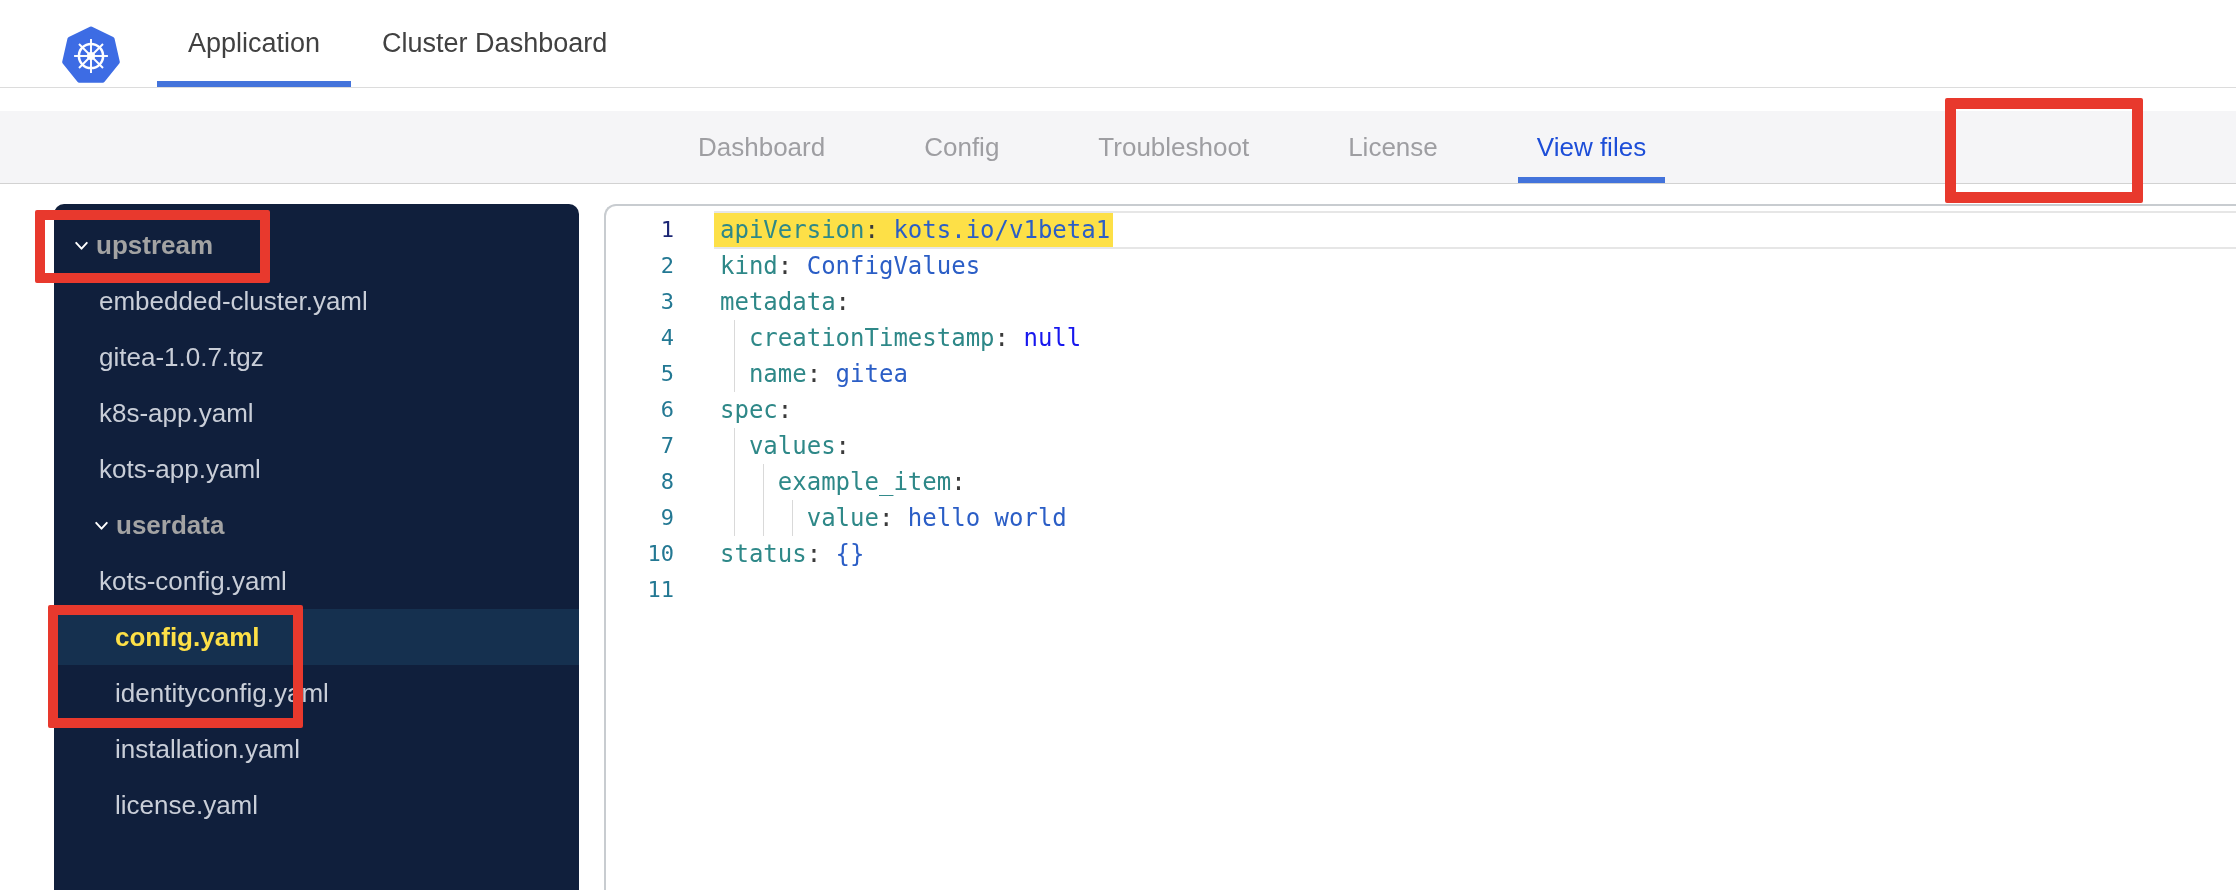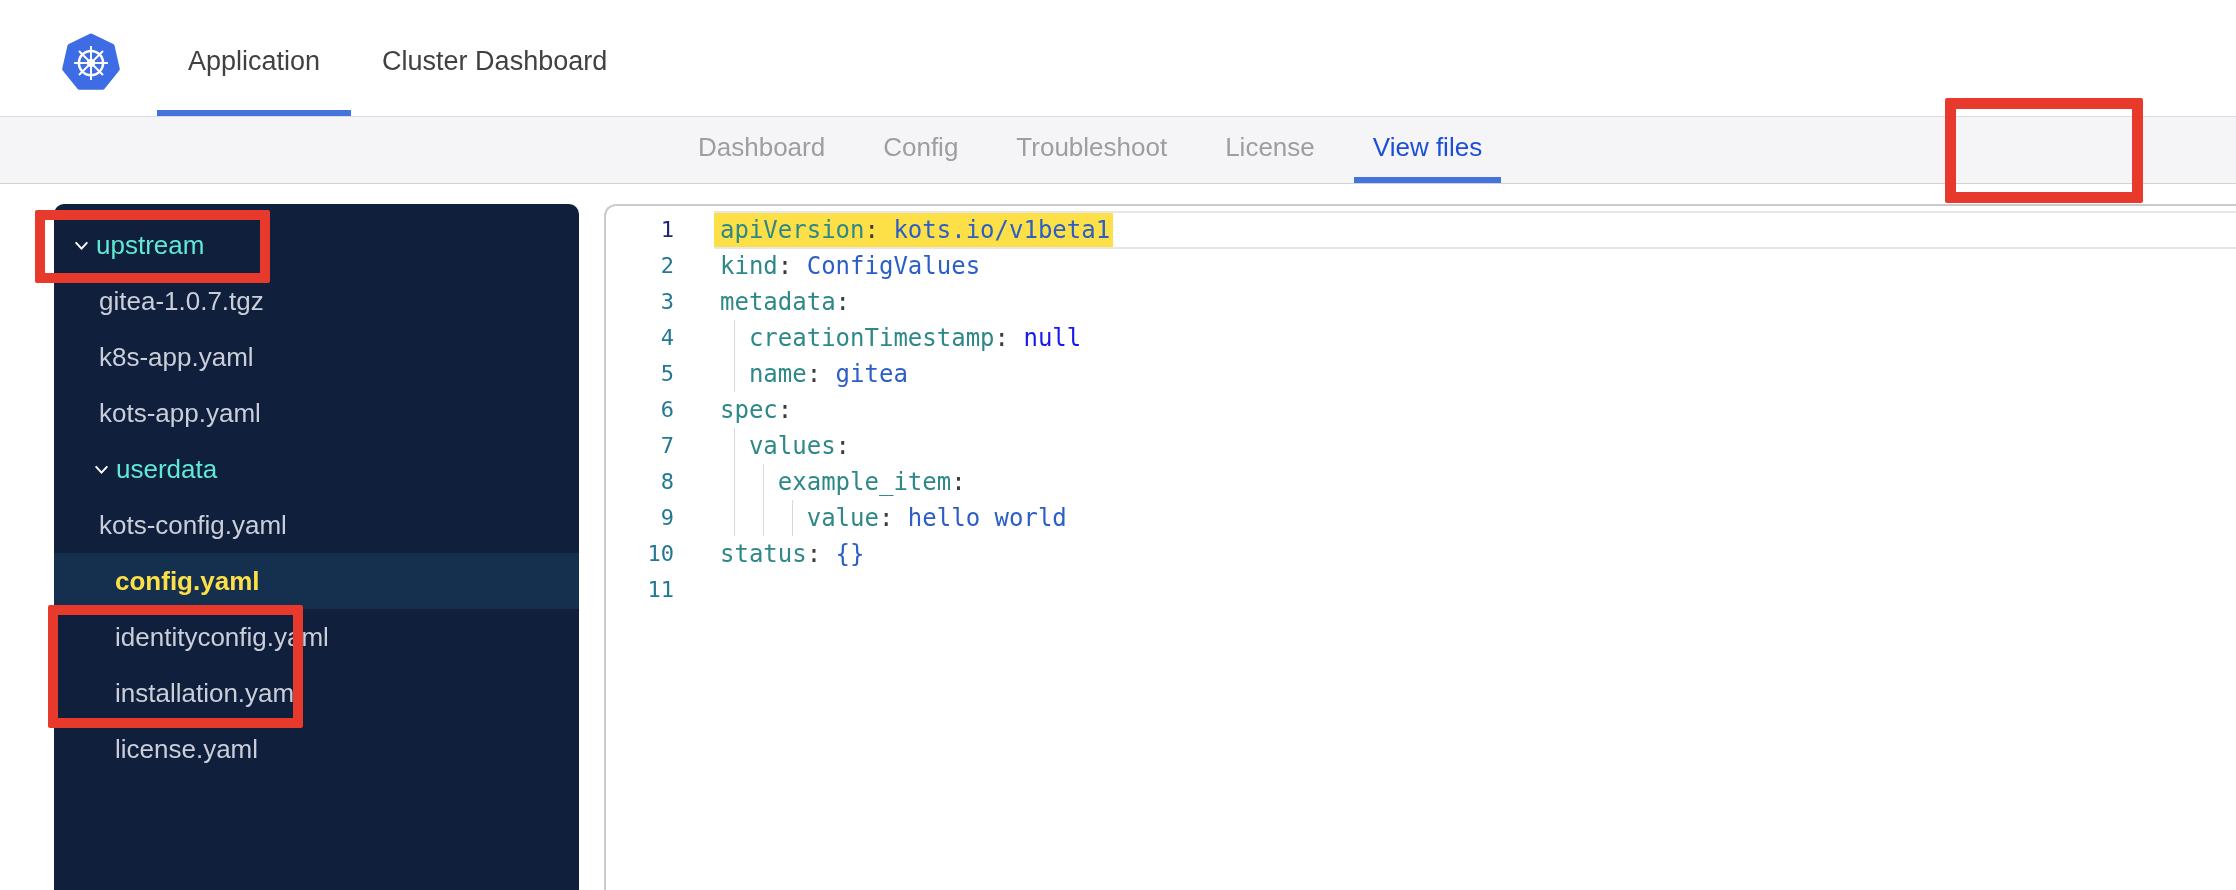--- a/index.html
+++ b/index.html
@@ -15,37 +15,37 @@
     --gutteractive:#1B2674;
   }
   *{margin:0;padding:0;box-sizing:border-box}
   html,body{width:2236px;height:890px}
   body{
     position:relative;overflow:hidden;background:#fff;
     font-family:"Liberation Sans",sans-serif;
   }
 
   
-  .topbar{position:absolute;top:7px;left:0;right:0;height:110px;background:#fff;border-bottom:1px solid #dcdcdc;z-index:5}
+  .topbar{position:absolute;top:0;left:0;right:0;height:88px;background:#fff;border-bottom:1px solid #dcdcdc;z-index:5}
   .logo{position:absolute;left:62px;top:26px;width:58px;height:60px}
   .toptabs{position:absolute;left:157px;top:0;height:100%;display:flex}
   .toptab{height:100%;display:flex;align-items:center;padding:0 31px;font-size:27px;color:#414141;position:relative;cursor:pointer;white-space:nowrap}
   .toptab.active::after{content:'';position:absolute;left:0;right:0;bottom:0;height:6px;background:var(--accent)}
 
   
-  .subnav{position:absolute;top:111px;left:0;right:0;height:73px;background:#f5f5f7;border-bottom:1px solid #d2d2d2;display:flex;align-items:stretch;padding-left:698px;column-gap:58px;z-index:4}
+  .subnav{position:absolute;top:111px;left:0;right:0;height:73px;background:#f5f5f7;border-bottom:1px solid #d2d2d2;display:flex;align-items:stretch;padding-left:698px;column-gap:99px;z-index:4}
   .snav{display:flex;align-items:center;font-size:26px;color:#9e9ea2;position:relative;cursor:pointer;white-space:nowrap}
   .snav.active{color:#1d4ed8}
   .snav.active::after{content:'';position:absolute;left:-19px;right:-19px;bottom:0;height:6px;background:var(--accent)}
 
   
   .sidebar{position:absolute;left:54px;top:204px;width:525px;height:686px;background:var(--sidebarbg);border-radius:10px 10px 0 0;padding-top:13px;overflow:hidden;z-index:2}
   .trow{height:56px;display:flex;align-items:center;font-size:26px;color:#c9ced8;cursor:pointer;white-space:nowrap}
   .trow .chev{display:inline-flex;margin-right:6px;flex:none}
-  .trow.folder{color:#5eead4;font-weight:normal}
+  .trow.folder{color:#a3a3a3;font-weight:bold}
   .trow.sel{background:var(--selbg);color:#fde047;font-weight:bold}
   .trow.folder.lvl0{padding-left:19px}
   .trow.file.lvl1{padding-left:45px}
   .trow.folder.lvl1{padding-left:39px}
   .trow.file.lvl2{padding-left:61px}
 
   
   .editor{position:absolute;left:604px;top:204px;right:0;bottom:0;background:#fff;border:2px solid #c8ccd0;border-right:none;border-bottom:none;border-radius:12px 0 0 0;padding-top:6px;z-index:1}
   .cl{display:flex;height:36px;line-height:36px;font-family:"DejaVu Sans Mono",monospace;font-size:24px}
   .ln{width:87px;text-align:right;padding-right:19px;color:var(--gutter);font-size:22px;flex:none}
@@ -104,20 +104,23 @@
   <aside class="sidebar" id="filetree">
       <div class="trow folder lvl0">
         <span class="chev">
           <svg viewBox="0 0 16 16" width="17" height="17">
             <path d="M3 5.5 8 11l5-5.5" fill="none" stroke="#fff" stroke-width="1.8" stroke-linecap="round" stroke-linejoin="round"></path>
           </svg>
         </span>
         <span>upstream</span>
       </div>
       <div class="trow file lvl1">
+        <span>embedded-cluster.yaml</span>
+      </div>
+      <div class="trow file lvl1">
         <span>gitea-1.0.7.tgz</span>
       </div>
       <div class="trow file lvl1">
         <span>k8s-app.yaml</span>
       </div>
       <div class="trow file lvl1">
         <span>kots-app.yaml</span>
       </div>
       <div class="trow folder lvl1">
         <span class="chev">

